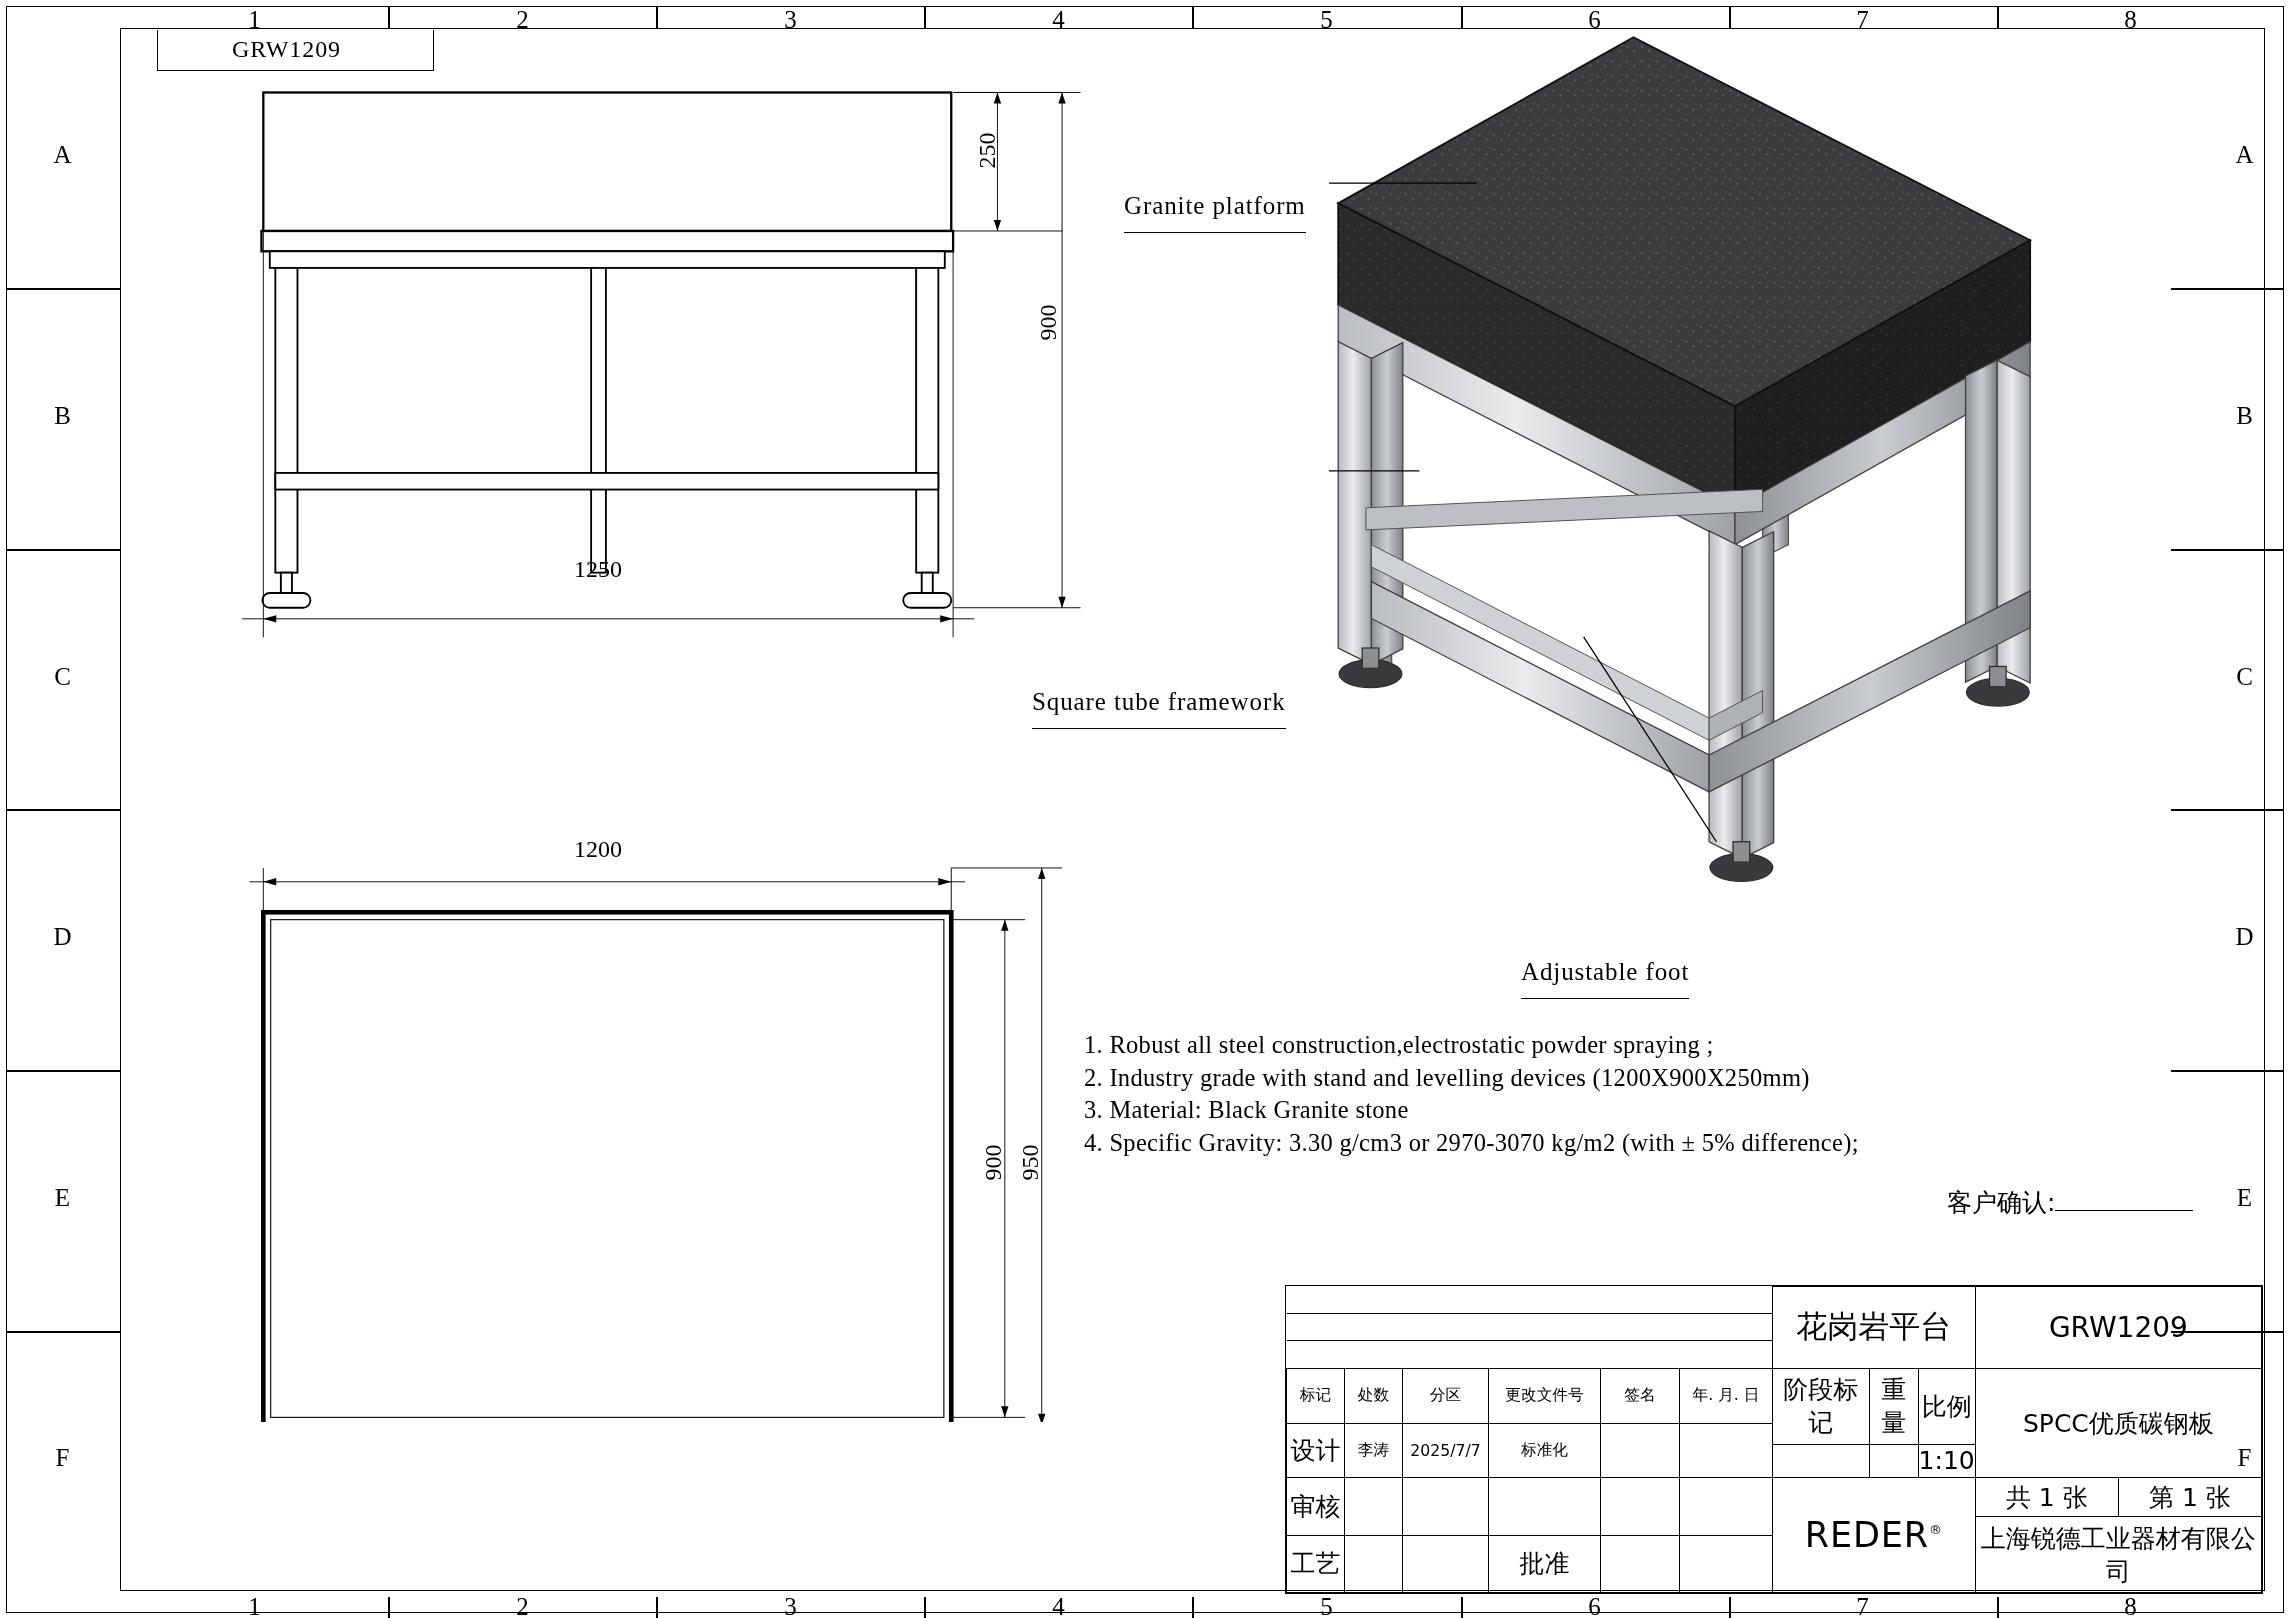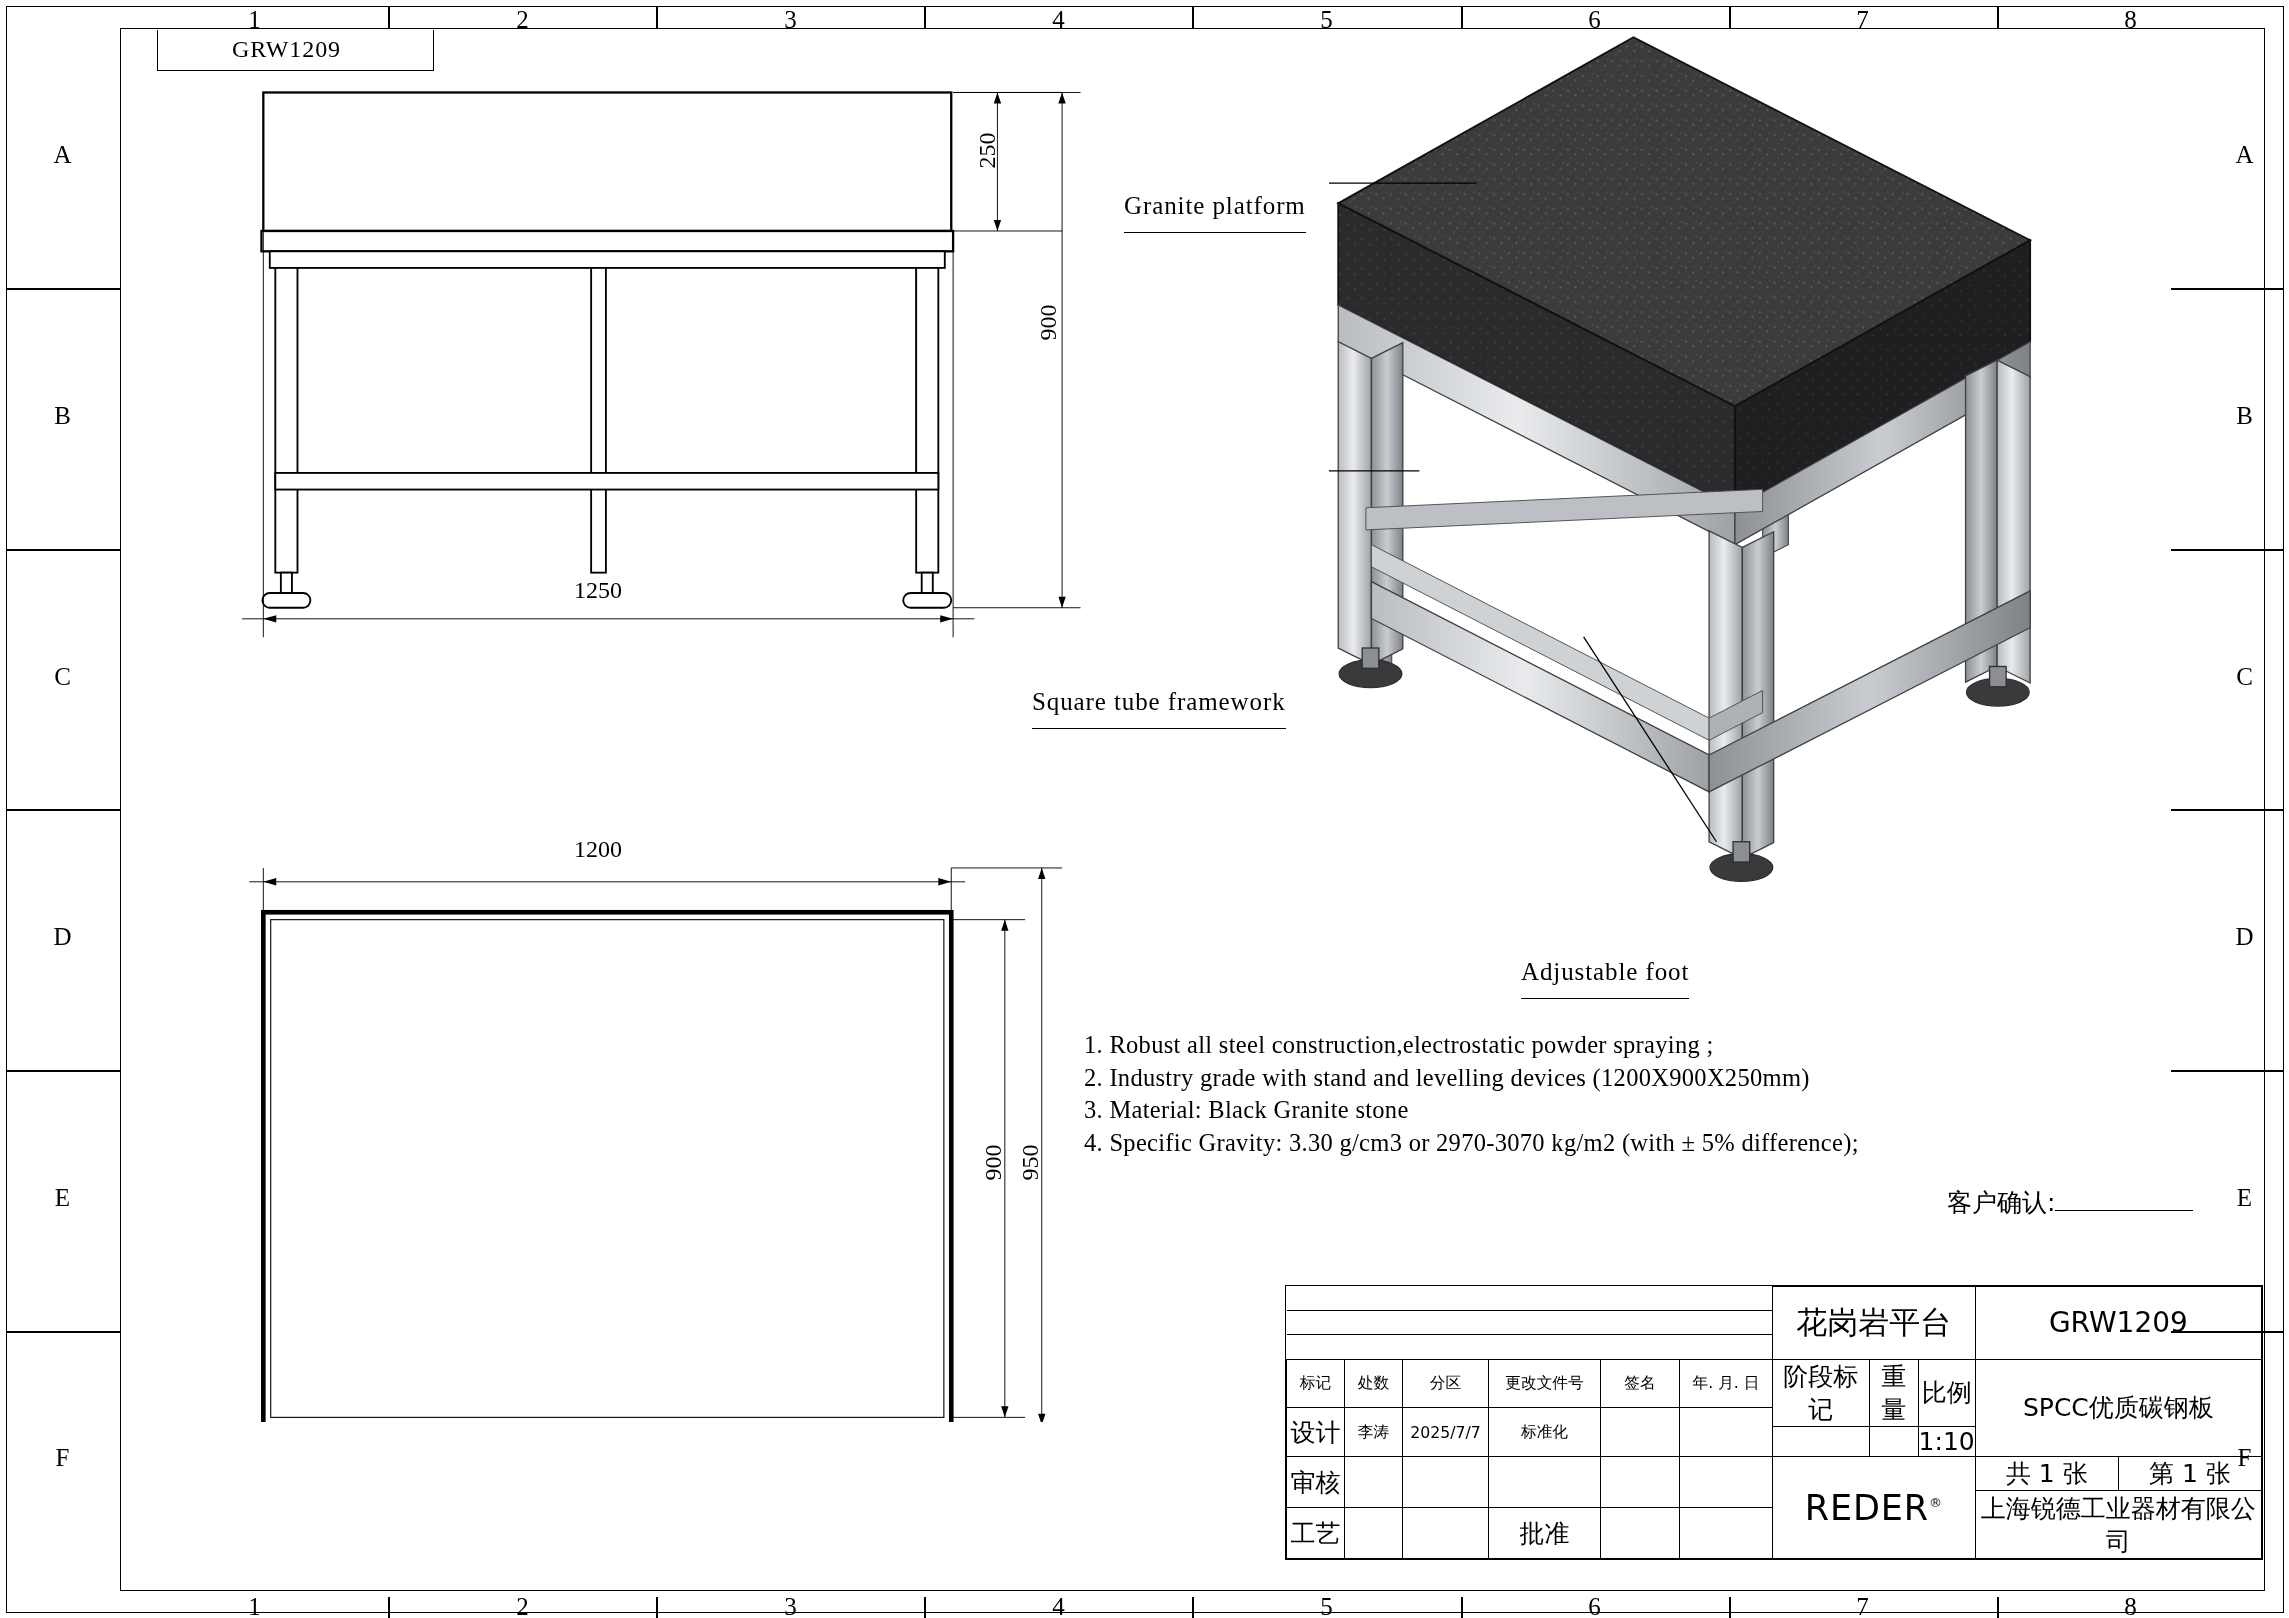--- a/index.html
+++ b/index.html
@@ -52,21 +52,21 @@
   .cust-confirm .line { display:inline-block; width:138px; border-bottom:1.8px solid #000; }
 
   
   .callout {
     position:absolute; font-size:25px; letter-spacing:0.9px;
     border-bottom:1.8px solid #000; padding-bottom:12px; white-space:nowrap;
   }
 
   
   #titleblock {
-    position:absolute; left:1285px; top:1285px; width:978px; height:275px;
+    position:absolute; left:1285px; top:1285px; width:978px; height:309px;
     border:1.8px solid #000; box-sizing:border-box;
   }
   #titleblock table { border-collapse:collapse; width:100%; height:100%; }
   #titleblock td { border:1.4px solid #000; font-size:15.7px; text-align:center;
      font-family:"DejaVu Sans", sans-serif; padding:0; }
   .big-cn { font-size:31px !important; font-family:"DejaVu Sans", sans-serif; }
   .mid-cn { font-size:25px !important; font-family:"DejaVu Sans", sans-serif; }
   .code-cell { font-size:28px !important; font-family:"Liberation Serif", serif; }
   .brand { font-size:35px !important; font-family:"Liberation Serif", serif; letter-spacing:0.9px;}
   .brand sup { font-size:13px; vertical-align:super; }
@@ -181,21 +181,21 @@
       <path d="M900,578 l-4,-12 h8 z" fill="#000"></path>
 
       <line x1="35" y1="170" x2="35" y2="610" stroke="#000" stroke-width="1"></line>
       <line x1="782" y1="192" x2="782" y2="610" stroke="#000" stroke-width="1"></line>
       <line x1="12" y1="590" x2="805" y2="590" stroke="#000" stroke-width="1"></line>
       <path d="M35,590 l14,-4 v8 z" fill="#000"></path>
       <path d="M782,590 l-14,-4 v8 z" fill="#000"></path>
     </svg>
     <div class="dim-txt" style="position:absolute; left:738px; top:63px; transform:rotate(-90deg);">250</div>
     <div class="dim-txt" style="position:absolute; left:799px; top:235px; transform:rotate(-90deg);">900</div>
-    <div class="dim-txt" style="position:absolute; left:343px; top:503px;">1250</div>
+    <div class="dim-txt" style="position:absolute; left:343px; top:482px;">1250</div>
   </div>
 
   <div class="view" style="left:231px; top:831px;">
     <svg width="868" height="591" viewBox="0 0 940 640">
 
       <rect x="35" y="88" width="745" height="555" fill="#ffffff" stroke="#000" stroke-width="5"></rect>
       <rect x="43" y="96" width="729" height="539" fill="#ffffff" stroke="#000" stroke-width="1.2"></rect>
 
       <line x1="35" y1="88" x2="35" y2="40" stroke="#000" stroke-width="1"></line>
       <line x1="780" y1="88" x2="780" y2="40" stroke="#000" stroke-width="1"></line>

